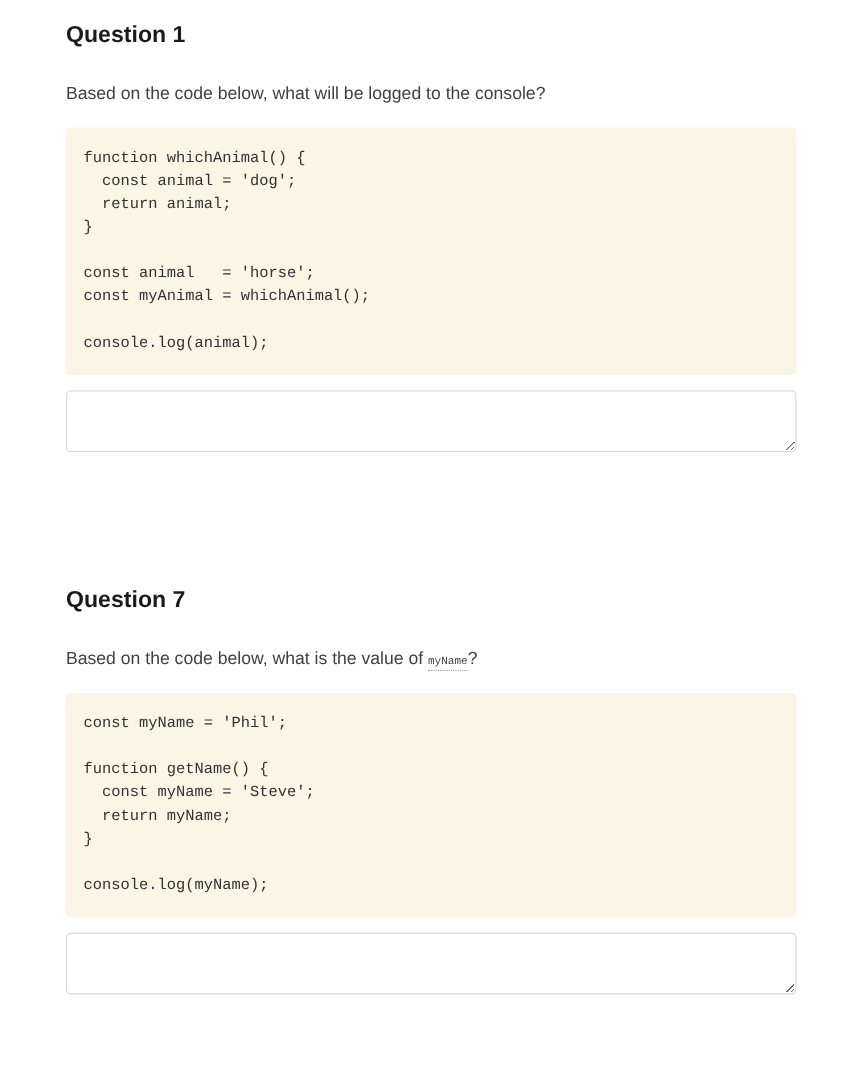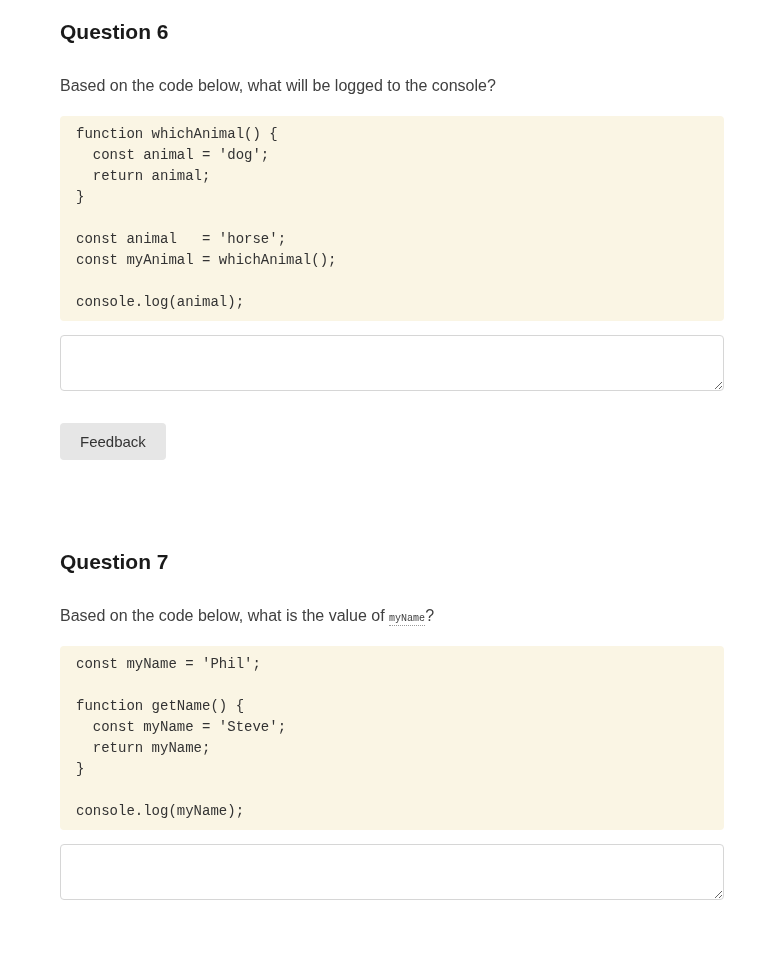--- a/index.html
+++ b/index.html
@@ -35,21 +35,21 @@
     }
     .inline-code {
       font-family: "SFMono-Regular", Consolas, "Liberation Mono", Menlo, monospace;
       font-size: 10px;
       border-bottom: 1px dotted #999;
       padding-bottom: 1px;
     }
     .code-block {
       background: #faf5e4;
       border-radius: 4px;
-      padding: 8px 16px;
+      padding: 18px 16px;
       font-family: "SFMono-Regular", Consolas, "Liberation Mono", Menlo, monospace;
       font-size: 14px;
       line-height: 1.5;
       color: #333;
       white-space: pre;
       overflow-x: auto;
       margin-bottom: 14px;
     }
     .answer-input {
       width: 100%;
@@ -74,35 +74,34 @@
       cursor: pointer;
       font-family: inherit;
     }
   </style>
 </head>
 <body>
 
 <div class="container">
 
   <div class="question-block">
-    <h2 class="question-title">Question 6</h2>
+    <h2 class="question-title">Question 1</h2>
     <p class="question-prompt">
       <span>Based on the code below, what will be logged to the console?</span>
     </p>
     <pre class="code-block">function whichAnimal() {
   const animal = 'dog';
   return animal;
 }
 
 const animal   = 'horse';
 const myAnimal = whichAnimal();
 
 console.log(animal);</pre>
     <textarea class="answer-input" value="" style=""></textarea>
-    <button class="feedback-btn">Feedback</button>
   </div>
 
   <div class="question-block">
     <h2 class="question-title">Question 7</h2>
     <p class="question-prompt">
       <span>Based on the code below, what is the value of </span><span class="inline-code">myName</span><span>?</span>
     </p>
     <pre class="code-block">const myName = 'Phil';
 
 function getName() {

